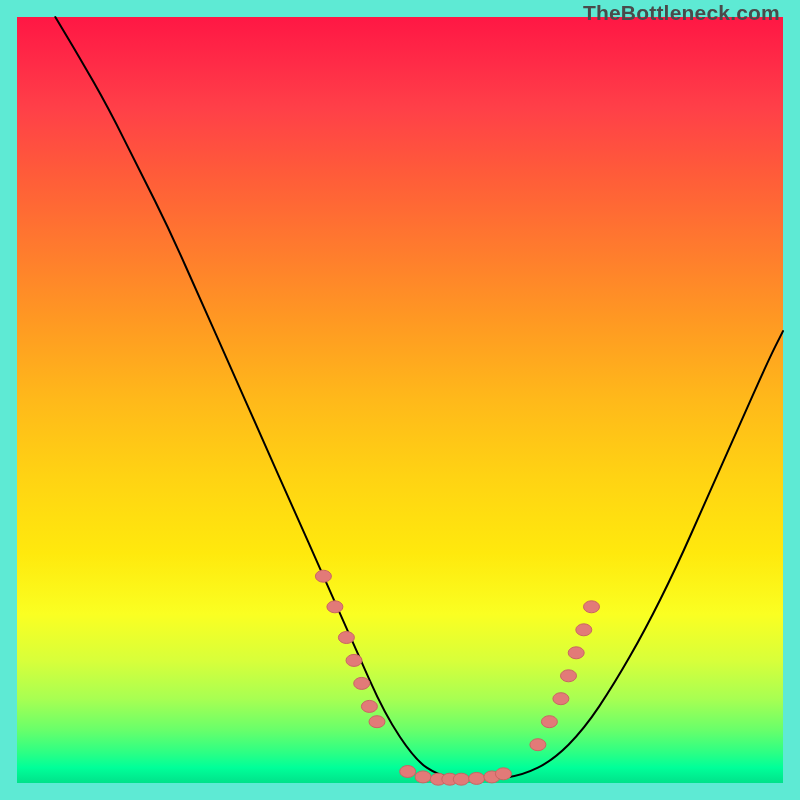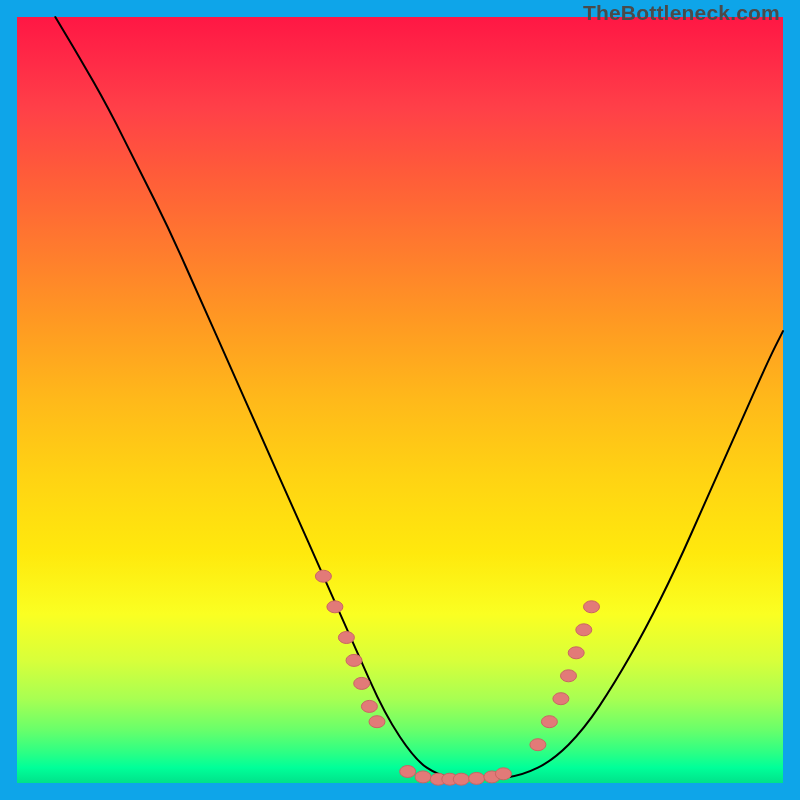--- a/index.html
+++ b/index.html
@@ -10,21 +10,21 @@
     background: #000000;
     overflow: hidden;
     font-family: Arial, Helvetica, sans-serif;
   }
   .frame {
     position: absolute;
     left: 0;
     top: 0;
     width: 800px;
     height: 800px;
-    background: #0ea5e9;
+    background: #5eead4;
   }
   .plot-area {
     position: absolute;
     left: 17px;
     top: 17px;
     width: 766px;
     height: 766px;
     
     background: linear-gradient(to bottom,
       #ff1744 0%,

